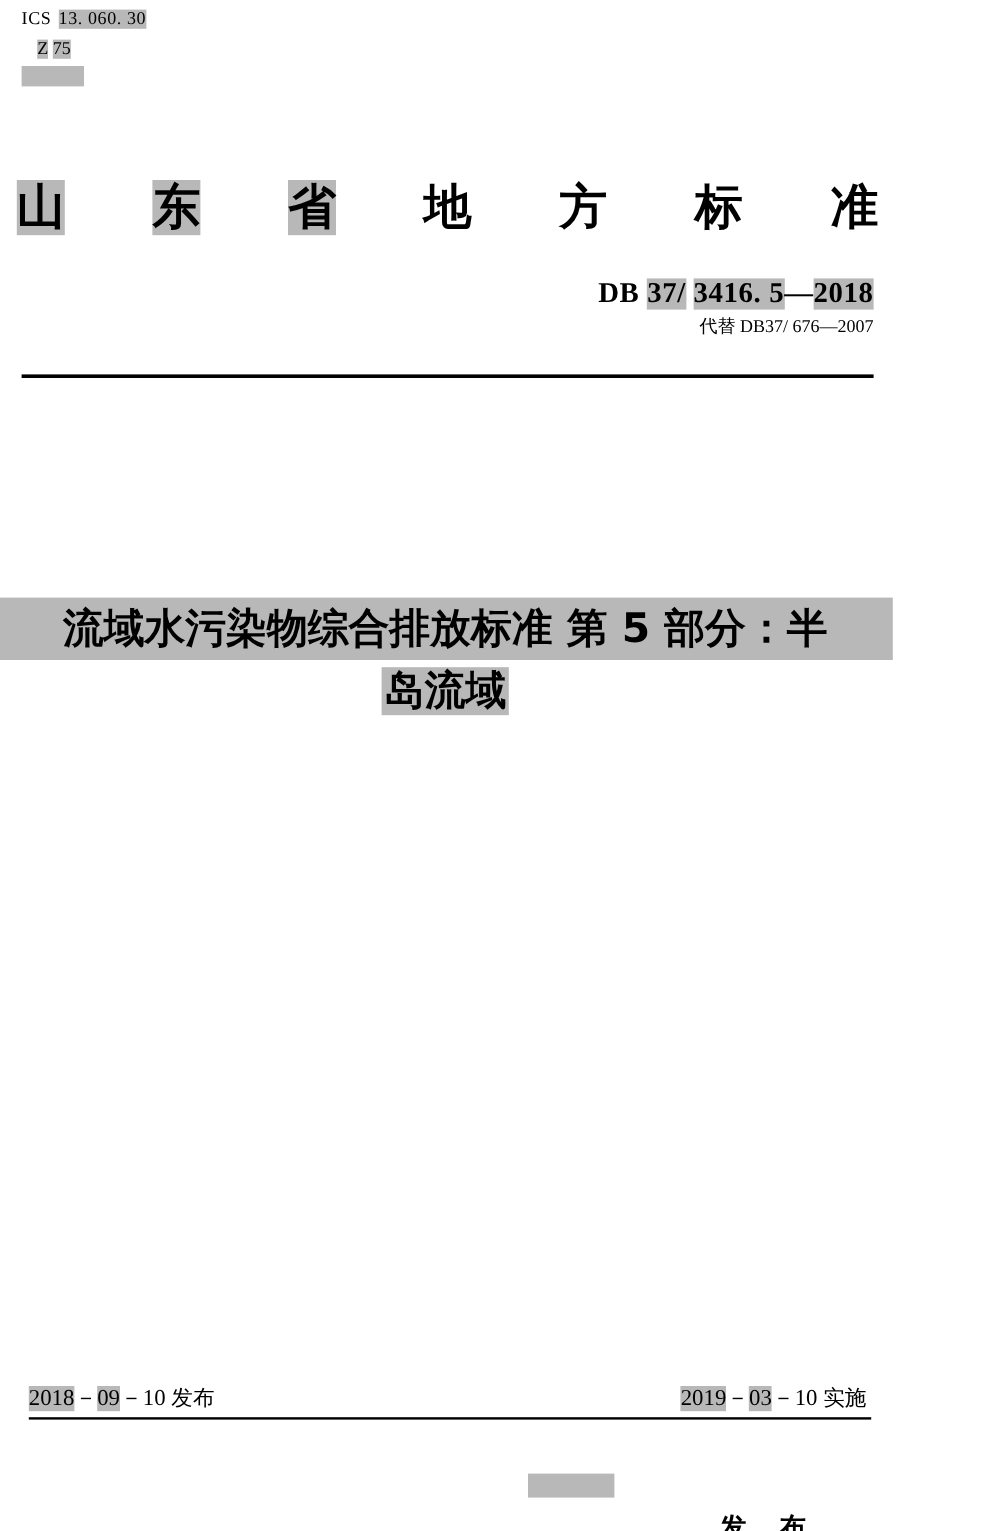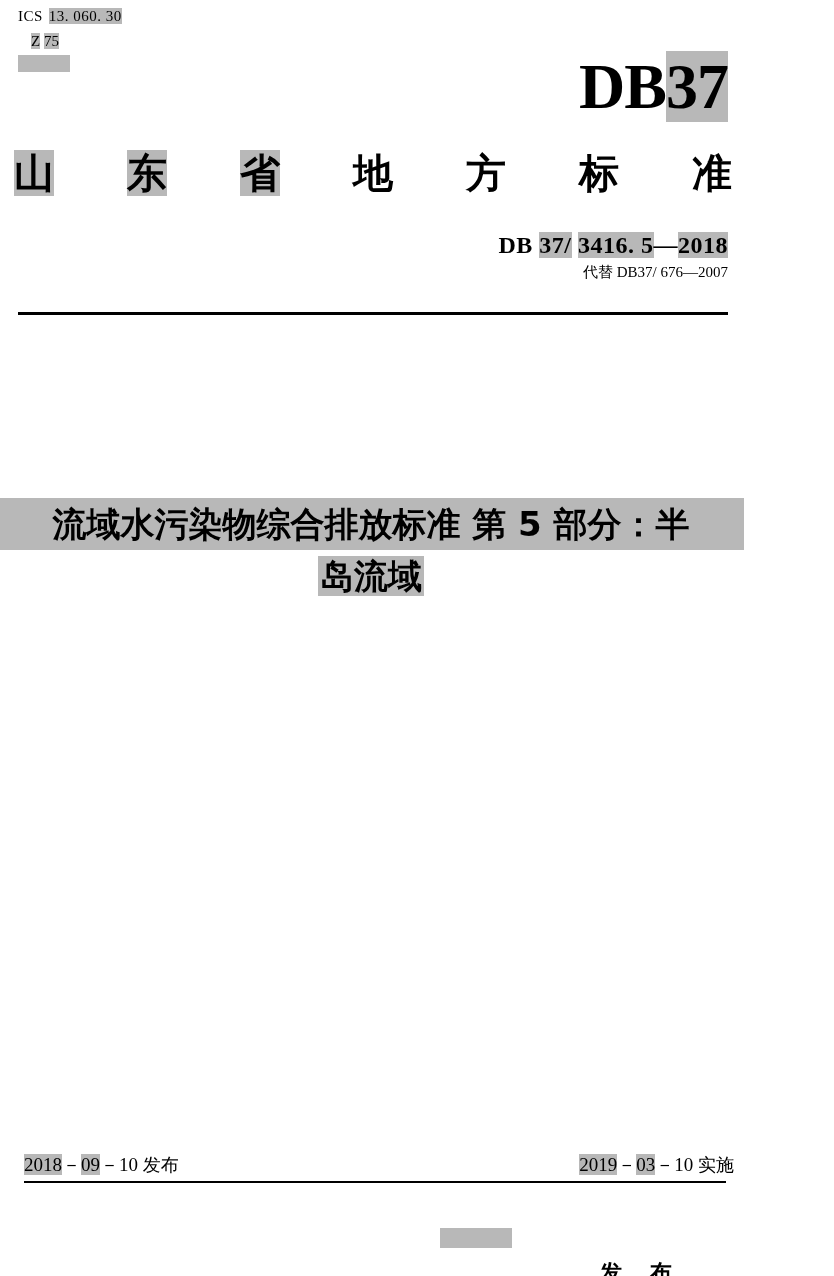--- a/index.html
+++ b/index.html
@@ -157,21 +157,21 @@
     position: absolute;
     left: 24px;
     top: 1152px;
     font-size: 19px;
     white-space: nowrap;
     font-family: "Liberation Serif", serif;
     text-align: right;
   }
   .date-right {
     position: absolute;
-    right: 8px;
+    right: 20px;
     top: 1152px;
     font-size: 19px;
     white-space: nowrap;
     font-family: "Liberation Serif", serif;
   }
   .date-left .cn, .date-right .cn {
     font-family: "DejaVu Sans", sans-serif;
     font-size: 18px;
   }
   .num-hl { background: #b8b8b8; }
@@ -213,23 +213,20 @@
   <div class="ics-row">
     <span class="label">ICS</span><span class="hl">13. 060. 30</span>
   </div>
 
   <div class="z-row">
     <span class="hl">Z</span>&nbsp;<span class="hl">75</span>
   </div>
 
   <div class="gray-block"></div>
 
-  <div class="db37">
-    <span class="pre">DB</span><span class="post">37</span>
-  </div>
 
   <div class="sd-title">
     <span class="ch shaded">山</span>
     <span class="ch shaded">东</span>
     <span class="ch shaded">省</span>
     <span class="ch">地</span>
     <span class="ch">方</span>
     <span class="ch">标</span>
     <span class="ch">准</span>
   </div>

